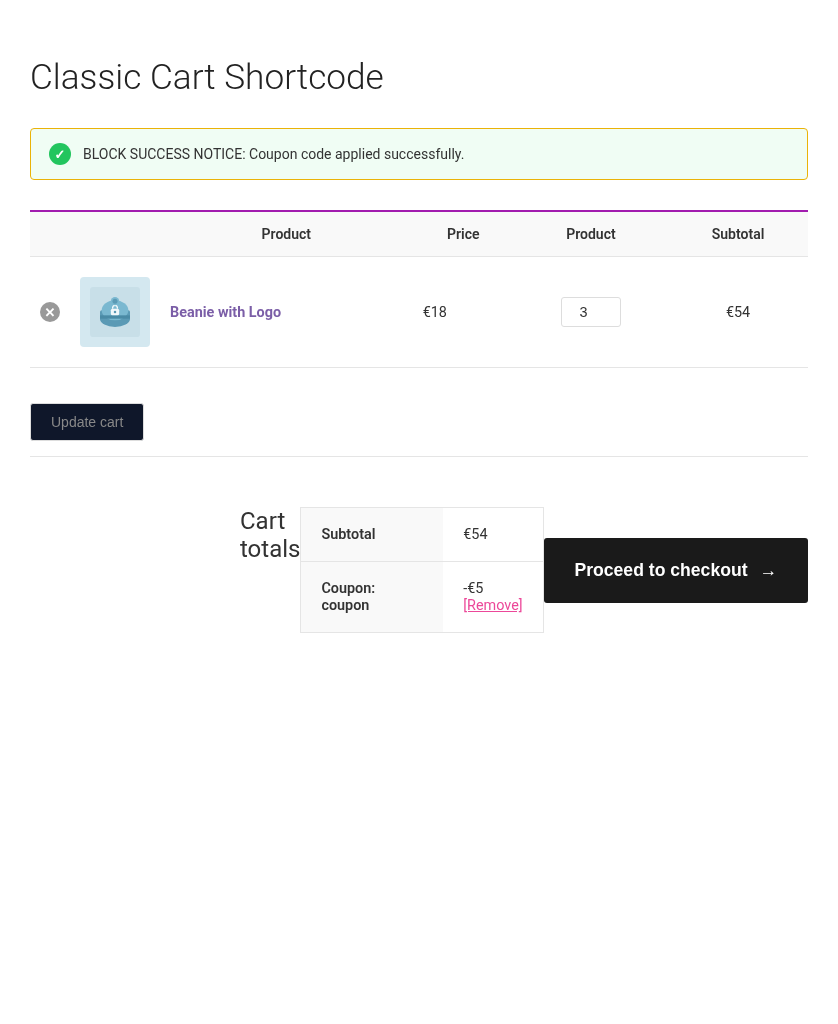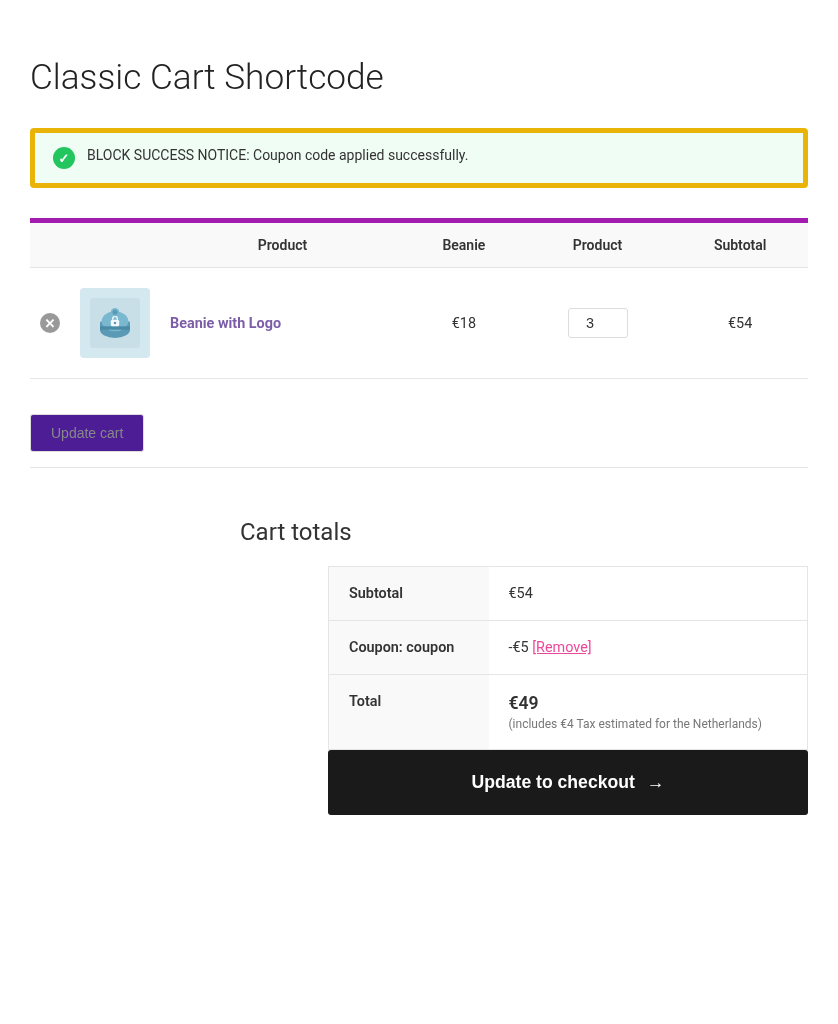--- a/index.html
+++ b/index.html
@@ -15,25 +15,25 @@
     .page-title {
       font-size: 2.2rem;
       font-weight: 300;
       color: #222;
       margin-bottom: 30px;
       margin-top: 16px;
     }
 
     .success-notice {
       background: #f0fdf4;
-      border: 5px solid #eab308;
+      border: 1px solid #eab308;
       border-radius: 4px;
       padding: 14px 18px;
       display: flex;
-      align-items: flex-start;
+      align-items: center;
       gap: 12px;
       margin-bottom: 30px;
     }
 
     .success-icon {
       width: 22px;
       height: 22px;
       background: #22c55e;
       border-radius: 50%;
       display: flex;
@@ -56,21 +56,21 @@
 
     
     .cart-table {
       width: 100%;
       border-collapse: collapse;
       margin-bottom: 20px;
     }
 
     .cart-table thead tr {
       border-bottom: 1px solid #e5e5e5;
-      border-top: 5px solid #a21caf;
+      border-top: 2px solid #a21caf;
     }
 
     .cart-table thead th {
       padding: 14px 10px;
       font-size: 0.875rem;
       font-weight: 600;
       color: #333;
       text-align: left;
       background: #f9f9f9;
     }
@@ -135,21 +135,20 @@
     }
 
     .product-link {
       color: #7b5ea7;
       text-decoration: none;
       font-size: 0.9rem;
       font-weight: bold;
     }
 
     .price-cell {
-      text-align: center;
       color: #333;
     }
 
     .qty-input {
       width: 60px;
       border: 1px solid #ddd;
       border-radius: 3px;
       padding: 6px 8px;
       text-align: center;
       font-size: 0.9rem;
@@ -194,32 +193,32 @@
       border: 1px solid #888;
       border-radius: 0 3px 3px 0;
       color: white;
       font-size: 0.875rem;
       font-weight: 600;
       cursor: pointer;
     }
 
     .update-cart-btn {
       padding: 10px 20px;
-      background: #4c1d95;
+      background: #0f172a;
       border: 1px solid #ddd;
       border-radius: 3px;
       color: #888;
       font-size: 0.875rem;
       cursor: pointer;
     }
 
     
     .cart-totals-section {
       display: flex;
-      flex-direction: column;
+      flex-direction: row;
       align-items: center;
       justify-content: space-between;
     }
 
     .cart-totals-title {
       font-size: 1.5rem;
       font-weight: 400;
       color: #333;
       margin-bottom: 20px;
       align-self: flex-start;
@@ -321,21 +320,21 @@
   <div class="success-icon"></div>
   <span class="success-text">BLOCK SUCCESS NOTICE: Coupon code applied successfully.</span>
 </div>
 
 <table class="cart-table">
   <thead>
     <tr>
       <th></th>
       <th></th>
       <th class="col-product">Product</th>
-      <th class="col-price">Beanie</th>
+      <th class="col-price">Price</th>
       <th class="col-qty">Product</th>
       <th class="col-subtotal">Subtotal</th>
     </tr>
   </thead>
   <tbody>
     <tr>
       <td>
         <button class="remove-btn">
           <div class="remove-icon">✕</div>
         </button>
@@ -389,27 +388,20 @@
       <td>€54</td>
     </tr>
     <tr>
       <td>Coupon: coupon</td>
       <td>
         <span>-€5</span>
         <span> </span>
         <a class="remove-link" href="#">[Remove]</a>
       </td>
     </tr>
-    <tr>
-      <td>Total</td>
-      <td>
-        <div class="total-amount">€49</div>
-        <div class="tax-note">(includes €4 Tax estimated for the Netherlands)</div>
-      </td>
-    </tr>
   </tbody>
     </table>
 
   <button class="checkout-btn">
-    <span>Update to checkout</span>
+    <span>Proceed to checkout</span>
     <span>→</span>
   </button>
 </div>
 
 </body></html>

